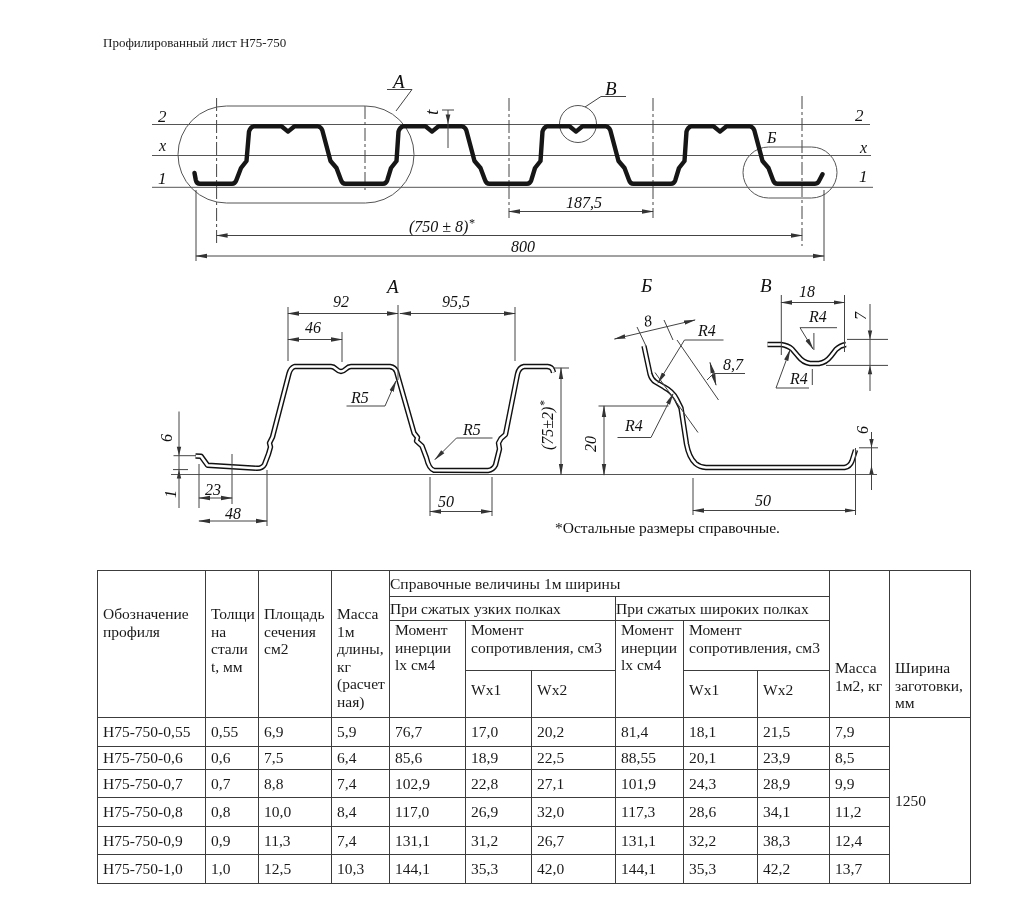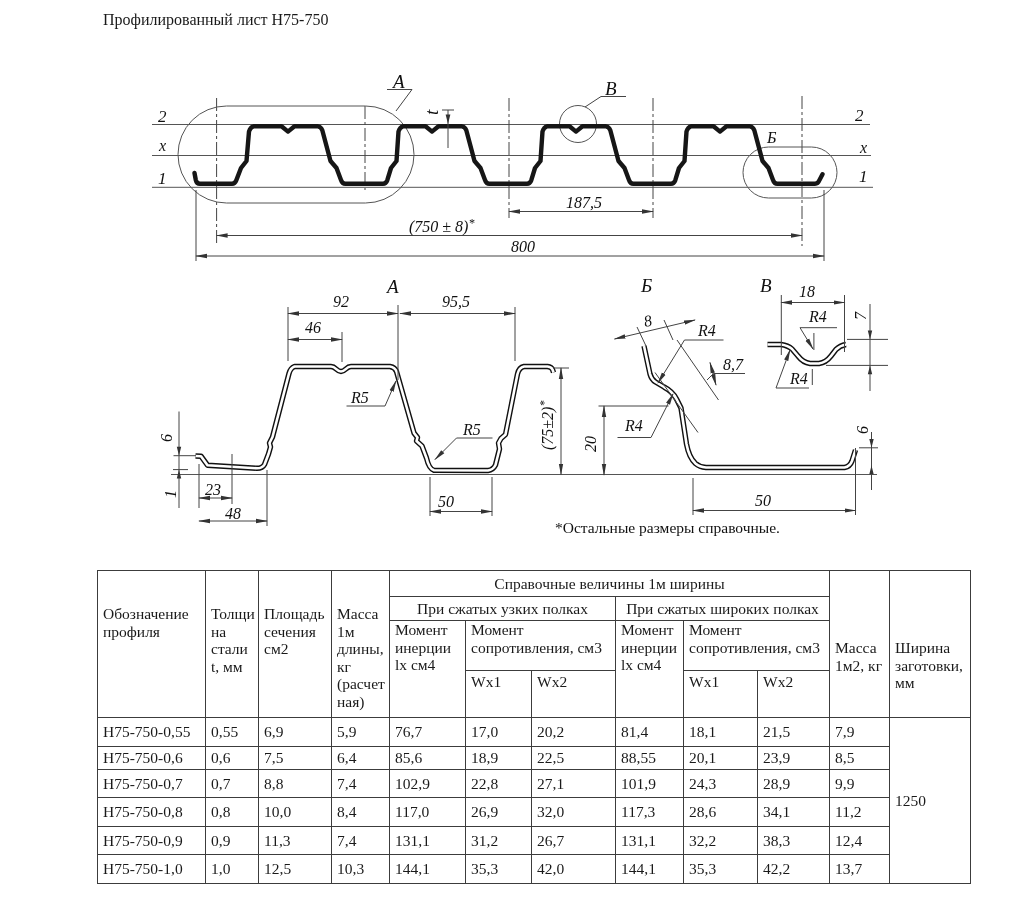--- a/index.html
+++ b/index.html
@@ -1,25 +1,25 @@
 <!DOCTYPE html>
 <html><head>
 <meta charset="utf-8">
 <style>
 html,body{margin:0;padding:0;background:#fff;}
 body{width:1024px;height:923px;position:relative;font-family:"Liberation Serif",serif;color:#1a1a1a;}
-.title{position:absolute;left:103px;top:11px;font-size:16px;}
+.title{position:absolute;left:103px;top:35px;font-size:13px;}
 svg{position:absolute;left:0;top:0;}
 table{position:absolute;left:97px;top:570px;border-collapse:collapse;table-layout:fixed;width:873px;}
 td{border:1px solid #3c3c3c;font-size:15.5px;line-height:17.5px;padding:0 3px 0 5px;vertical-align:top;box-sizing:border-box;overflow:hidden;}
 td.hl{padding-top:34px;}
-td.gc{text-align:center;vertical-align:middle;padding:0;}
+td.gc{text-align:left;vertical-align:middle;padding:0;}
 td.mi{}
-td.wx{padding-top:2px;}
-td.rt{padding-top:68px;}
+td.wx{padding-top:10px;}
+td.rt{padding-top:88px;}
 td.d{vertical-align:middle;}
 </style>
 </head>
 <body>
 <div class="title">Профилированный лист Н75-750</div>
 <svg width="1024" height="565" viewBox="0 0 1024 565">
 <defs>
 <marker id="ar" orient="auto-start-reverse" markerWidth="12" markerHeight="6" refX="11" refY="3" viewBox="0 0 12 6">
 <path d="M12,3 L0,0.8 L0,5.2 z" fill="#333"></path>
 </marker>

